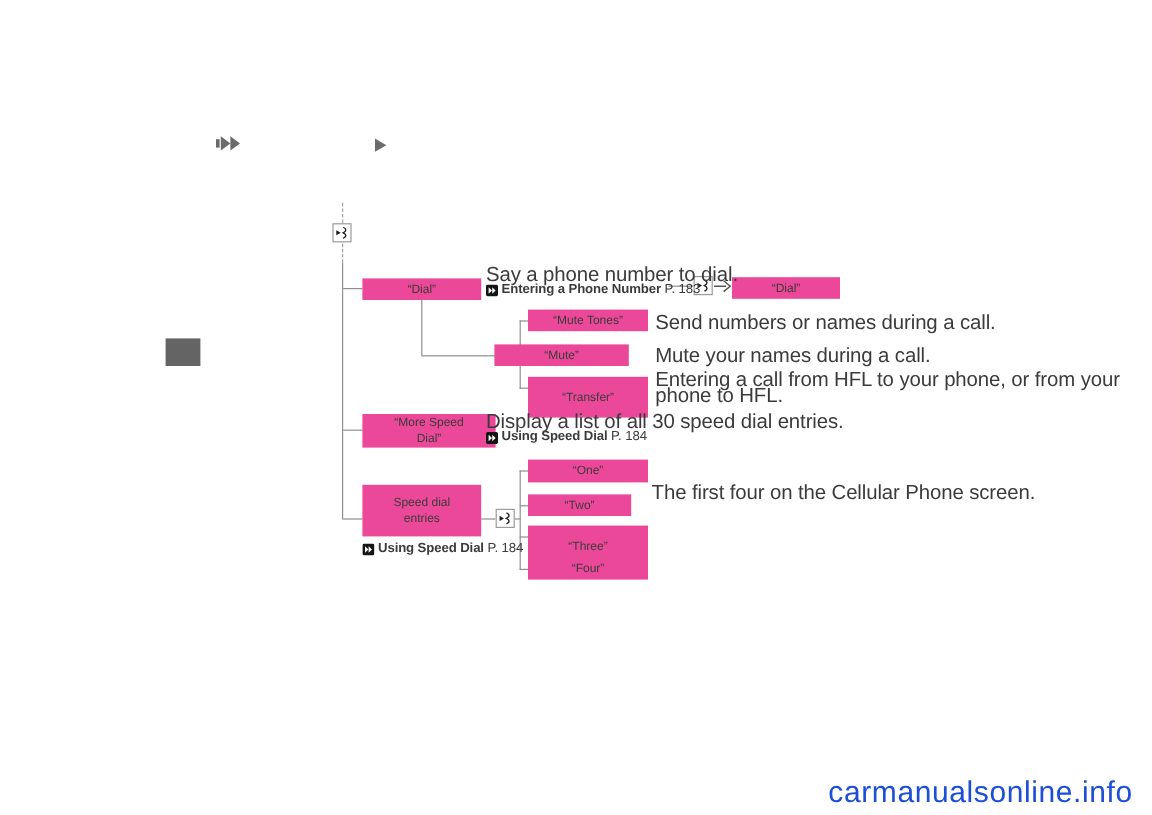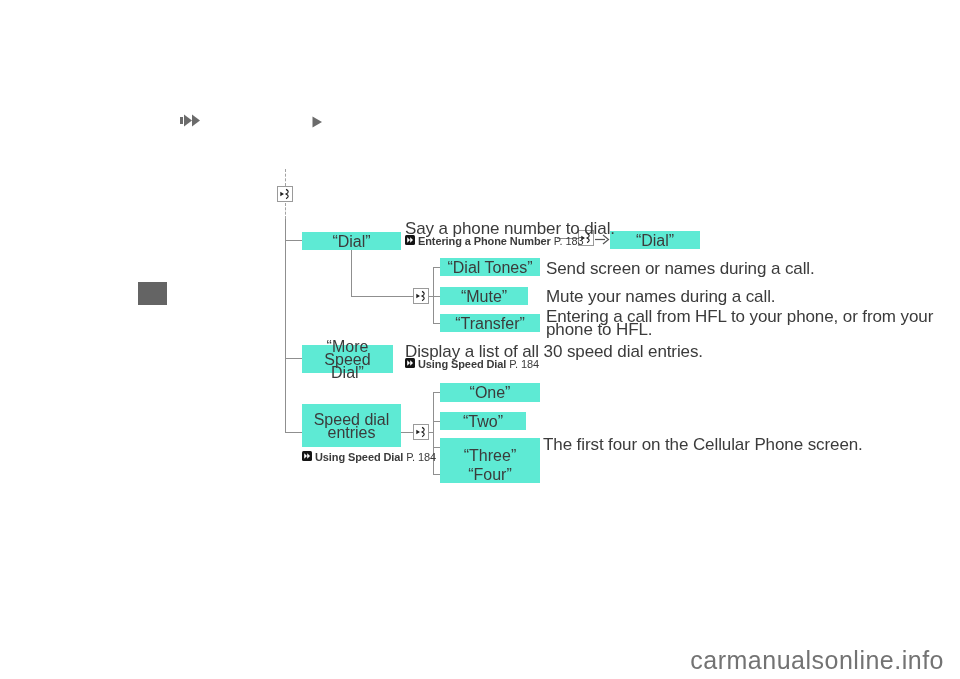--- a/index.html
+++ b/index.html
@@ -1,30 +1,30 @@
 <!DOCTYPE html>
 <html><head>
 <meta charset="utf-8">
 <style>
   html,body{margin:0;padding:0;}
   body{width:960px;height:679px;background:#ffffff;font-family:"Liberation Sans",sans-serif;position:relative;overflow:hidden;}
   .abs{position:absolute;}
   .hl{position:absolute;height:1px;background:#8f8f8f;}
   .vl{position:absolute;width:1px;background:#8f8f8f;}
   .vdash{position:absolute;width:0;border-left:1px dashed #a3a3a3;}
-  .gbox{position:absolute;background:#5eead4;color:#3b3b3b;font-size:16px;line-height:13px;
+  .gbox{position:absolute;background:#ec4899;color:#3b3b3b;font-size:10px;line-height:13px;
         display:flex;align-items:center;justify-content:center;text-align:center;white-space:pre-line;}
   .spk{position:absolute;width:16px;height:16px;box-sizing:border-box;border:1px solid #9a9a9a;background:#fff;
        display:flex;align-items:center;justify-content:center;}
   .ann{position:absolute;font-size:17px;color:#3b3b3b;line-height:13px;white-space:pre-line;letter-spacing:-0.1px;}
-  .refline{position:absolute;display:flex;align-items:flex-start;gap:3px;font-size:11px;color:#3b3b3b;letter-spacing:-0.1px;}
+  .refline{position:absolute;display:flex;align-items:flex-end;gap:3px;font-size:11px;color:#3b3b3b;letter-spacing:-0.1px;}
   .refline b{font-weight:bold;}
   .reficon{display:inline-flex;}
   .marker{position:absolute;left:138px;top:282px;width:29px;height:23px;background:#646464;}
-  .wm{position:absolute;right:16px;top:646px;font-size:25px;color:#737373;letter-spacing:0.5px;}
+  .wm{position:absolute;right:16px;top:646px;font-size:25px;color:#1d4ed8;letter-spacing:0.5px;}
 </style>
 </head>
 <body>
 
 <span class="abs" style="left:180px;top:113px">
   <svg width="21" height="13" viewBox="0 0 21 13">
     <rect x="0" y="3" width="3" height="7" fill="#6b6b6b"></rect>
     <polygon points="4,0.5 4,12.5 12,6.5" fill="#6b6b6b"></polygon>
     <polygon points="12,0.5 12,12.5 20,6.5" fill="#6b6b6b"></polygon>
   </svg>
@@ -88,24 +88,24 @@
 
 <span class="abs" style="left:595px;top:232px">
   <svg width="15" height="13" viewBox="0 0 15 13">
     <path d="M0,6.5 L10,6.5" stroke="#555" stroke-width="1.2" fill="none"></path>
     <path d="M8,2 L13.5,6.5 L8,11" stroke="#555" stroke-width="1.2" fill="none"></path>
   </svg>
 </span>
 
 <div class="gbox" style="left:302px;top:232px;width:99px;height:18px">“Dial”</div>
 <div class="gbox" style="left:610px;top:231px;width:90px;height:18px">“Dial”</div>
-<div class="gbox" style="left:440px;top:258px;width:100px;height:18px">“Dial Tones”</div>
-<div class="gbox" style="left:440px;top:287px;width:88px;height:18px">“Mute”</div>
-<div class="gbox" style="left:440px;top:314px;width:100px;height:18px">“Transfer”</div>
-<div class="gbox" style="left:302px;top:345px;width:91px;height:28px">“More Speed
+<div class="gbox" style="left:440px;top:258px;width:100px;height:18px">“Mute Tones”</div>
+<div class="gbox" style="left:412px;top:287px;width:112px;height:18px">“Mute”</div>
+<div class="gbox" style="left:440px;top:314px;width:100px;height:34px">“Transfer”</div>
+<div class="gbox" style="left:302px;top:345px;width:111px;height:28px">“More Speed
 Dial”</div>
 <div class="gbox" style="left:302px;top:404px;width:99px;height:43px">Speed dial
 entries</div>
 <div class="gbox" style="left:440px;top:383px;width:100px;height:19px">“One”</div>
 <div class="gbox" style="left:440px;top:412px;width:86px;height:18px">“Two”</div>
 <div class="gbox" style="left:440px;top:438px;width:100px;height:34px">“Three”</div>
 <div class="gbox" style="left:440px;top:465px;width:100px;height:18px">“Four”</div>
 
 <div class="ann" style="left:405px;top:222px">Say a phone number to dial.</div>
 <div class="refline" style="left:405px;top:235px">
@@ -113,21 +113,21 @@
     <svg width="10" height="10" viewBox="0 0 10 10">
         <rect width="10" height="10" rx="1.5" fill="#141414"></rect>
         <polygon points="2.2,2.3 5,5 2.2,7.7" fill="#fff"></polygon>
         <polygon points="5.2,2.3 8,5 5.2,7.7" fill="#fff"></polygon>
       </svg>
   </span>
   <b>Entering a Phone Number</b>
   <span>P. 183</span>
 </div>
 
-<div class="ann" style="left:546px;top:262px">Send screen or names during a call.</div>
+<div class="ann" style="left:546px;top:262px">Send numbers or names during a call.</div>
 <div class="ann" style="left:546px;top:290px">Mute your names during a call.</div>
 <div class="ann" style="left:546px;top:310px">Entering a call from HFL to your phone, or from your
 phone to HFL.</div>
 
 <div class="ann" style="left:405px;top:345px">Display a list of all 30 speed dial entries.</div>
 <div class="refline" style="left:405px;top:358px">
   <span class="reficon">
     <svg width="10" height="10" viewBox="0 0 10 10">
         <rect width="10" height="10" rx="1.5" fill="#141414"></rect>
         <polygon points="2.2,2.3 5,5 2.2,7.7" fill="#fff"></polygon>
@@ -143,15 +143,15 @@
     <svg width="10" height="10" viewBox="0 0 10 10">
         <rect width="10" height="10" rx="1.5" fill="#141414"></rect>
         <polygon points="2.2,2.3 5,5 2.2,7.7" fill="#fff"></polygon>
         <polygon points="5.2,2.3 8,5 5.2,7.7" fill="#fff"></polygon>
       </svg>
   </span>
   <b>Using Speed Dial</b>
   <span>P. 184</span>
 </div>
 
-<div class="ann" style="left:543px;top:438px">The first four on the Cellular Phone screen.</div>
+<div class="ann" style="left:543px;top:404px">The first four on the Cellular Phone screen.</div>
 
 <div class="wm">carmanualsonline.info</div>
 
 </body></html>

